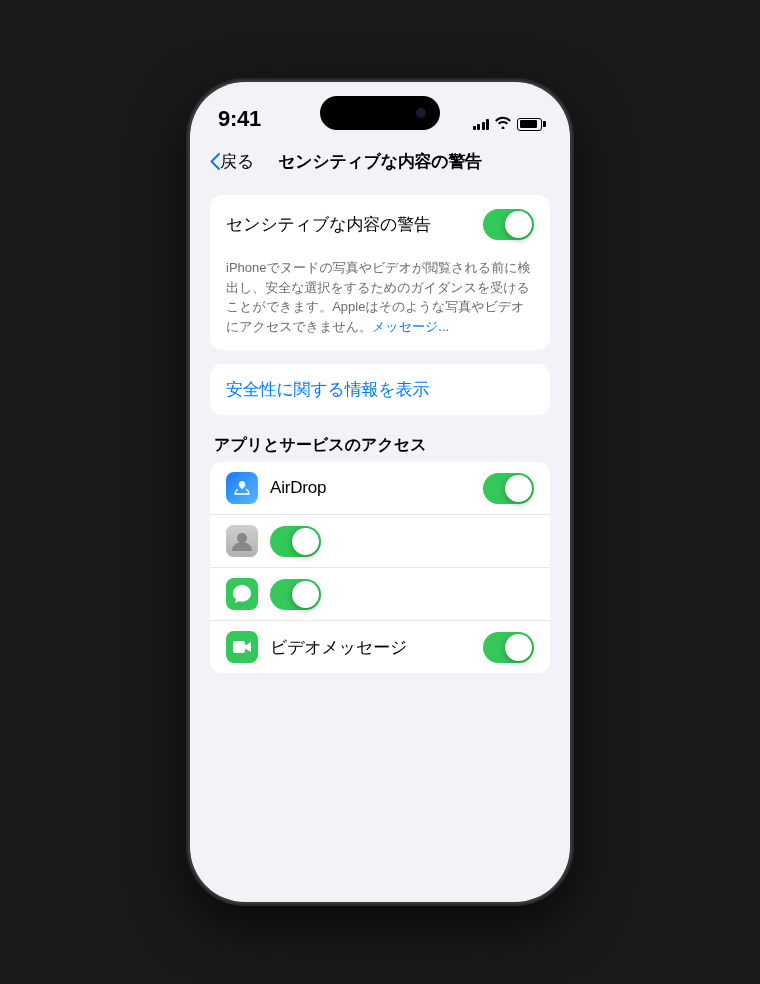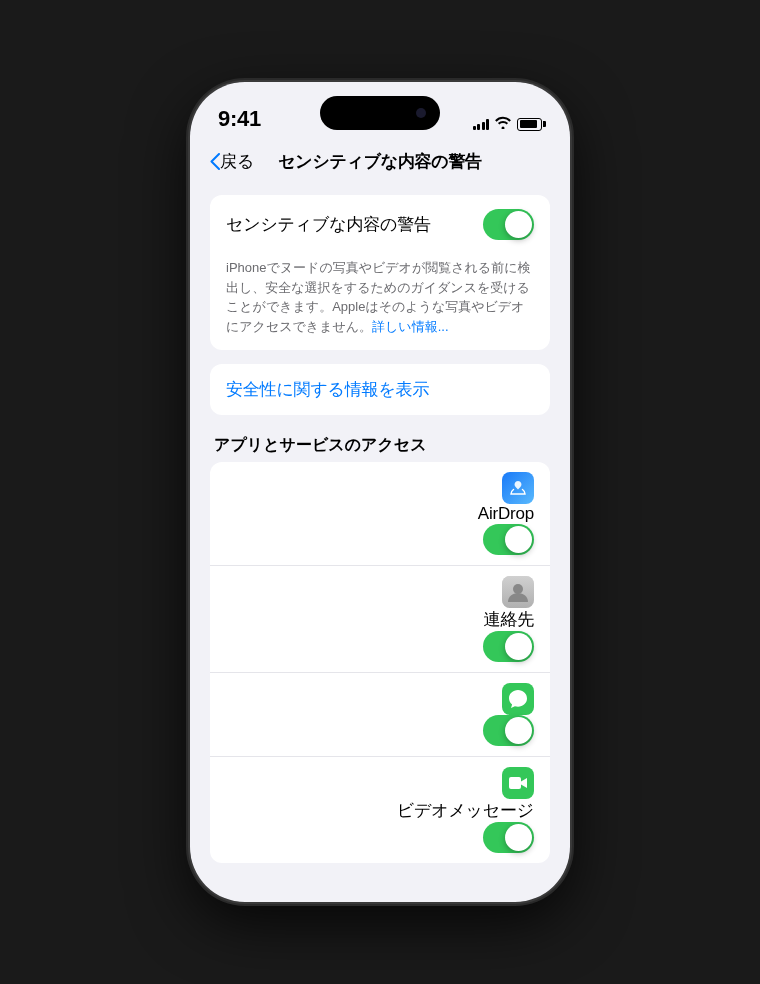--- a/index.html
+++ b/index.html
@@ -263,25 +263,24 @@
 
     
     .app-list-card {
       background: #fff;
       border-radius: 12px;
       overflow: hidden;
     }
 
     .app-row {
       display: flex;
-      align-items: flex-end;
+      align-items: center;
       padding: 10px 16px;
       border-bottom: 0.5px solid #e5e5ea;
-      gap: 0;
-      flex-direction: column;
+      gap: 12px;
     }
     .app-row:last-child {
       border-bottom: none;
     }
 
     .app-icon {
       width: 32px;
       height: 32px;
       border-radius: 8px;
       flex-shrink: 0;
@@ -367,21 +366,21 @@
     <div class="content">
 
       <div class="card">
         <div class="card-row">
           <span class="card-row-label">センシティブな内容の警告</span>
           <div class="toggle on">
             <div class="toggle-knob"></div>
           </div>
         </div>
         <div class="desc-text">
-          <span>iPhoneでヌードの写真やビデオが閲覧される前に検出し、安全な選択をするためのガイダンスを受けることができます。Appleはそのような写真やビデオにアクセスできません。</span><a>詳しい情報...</a>
+          <span>iPhoneでヌードの写真やビデオが閲覧される前に検出し、安全な選択をするためのガイダンスを受けることができます。Appleはそのような写真やビデオにアクセスできません。</span><a>メッセージ...</a>
         </div>
       </div>
 
       <div class="card">
         <div class="card-row">
           <span class="safety-link">安全性に関する情報を表示</span>
         </div>
       </div>
 
 
@@ -410,21 +409,20 @@
               <defs>
                 <linearGradient id="cgrad" x1="0" y1="0" x2="0" y2="1">
                   <stop offset="0%" stop-color="#d0d0d0"></stop>
                   <stop offset="100%" stop-color="#b0b0b0"></stop>
                 </linearGradient>
               </defs>
               <circle cx="16" cy="13" r="5" fill="#888"></circle>
               <path d="M6 26c0-5.5 4.5-9 10-9s10 3.5 10 9" fill="#888"></path>
             </svg>
           </div>
-          <span class="app-name">連絡先</span>
           <div class="toggle on">
             <div class="toggle-knob"></div>
           </div>
         </div>
 
         <div class="app-row">
           <div class="app-icon messages-icon">
             <svg viewBox="0 0 22 22" fill="none">
               <path d="M11 2C6.03 2 2 5.69 2 10.2c0 2.47 1.2 4.68 3.1 6.2L4 20l3.9-1.8c1 .3 2.05.46 3.1.46 4.97 0 9-3.69 9-8.26C20 5.69 15.97 2 11 2z" fill="white"></path>
             </svg>

